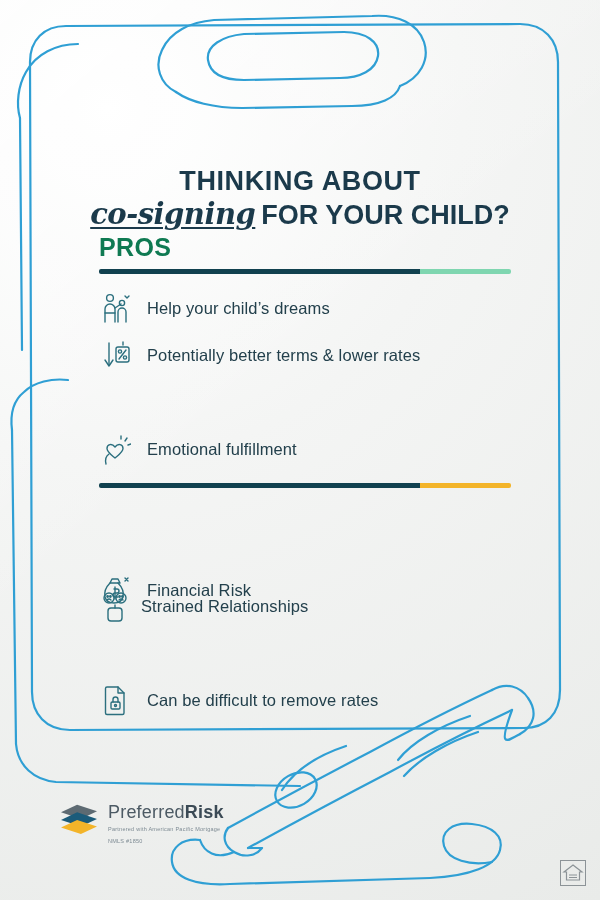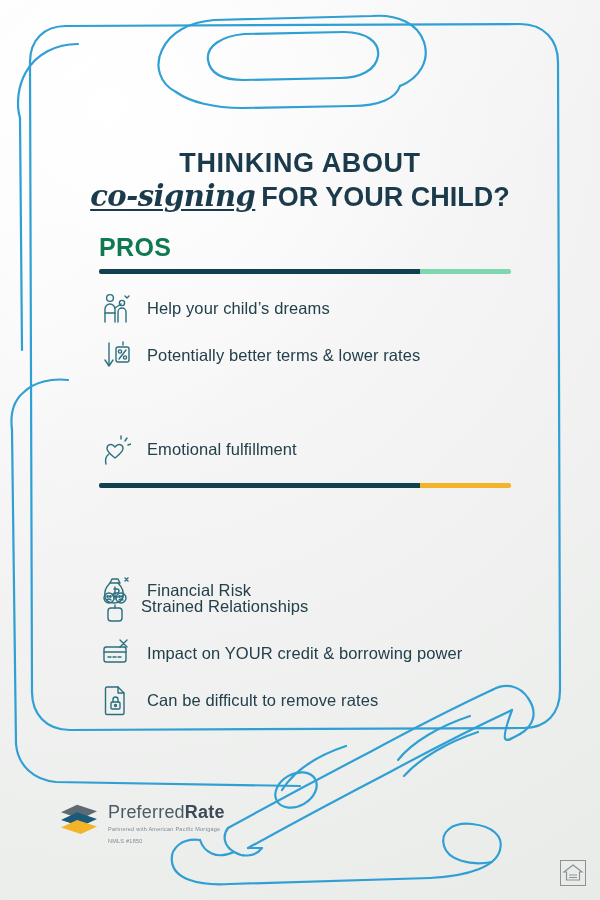--- a/index.html
+++ b/index.html
@@ -39,20 +39,21 @@
     position:absolute;
     left:0;right:0;top:148px;
     text-align:center;
   }
   .heading .line1{
     font-size:27px;
     letter-spacing:0.6px;
     font-weight:bold;
     color:#1b3a4b;
     line-height:1.12;
+    margin-top:18px;
   }
   .heading .line2{
     margin-top:2px;
     font-size:27px;
     font-weight:bold;
     color:#1b3a4b;
     line-height:1.12;
     white-space:nowrap;
   }
   .script{
@@ -266,31 +267,20 @@
           <circle cx="9.4" cy="6.5" r=".7" fill="#2b6f7e"></circle>
           <circle cx="18.6" cy="6.5" r=".7" fill="#2b6f7e"></circle>
           <circle cx="21.4" cy="6.5" r=".7" fill="#2b6f7e"></circle>
           <path d="M10 18 h8 a3 3 0 0 1 3 3 v7 a3 3 0 0 1 -3 3 h-8 a3 3 0 0 1 -3 -3 v-7 a3 3 0 0 1 3 -3 Z"></path>
           <path d="M14 18 v-3"></path>
         </svg>
       </span>
       <span class="txt">Strained Relationships</span>
     </div>
 
-    <div class="row" style="top:635px;">
-      <span class="ico">
-        <svg width="30" height="32" viewBox="0 0 30 32" fill="none" stroke="#2b6f7e" stroke-width="1.4" stroke-linecap="round" stroke-linejoin="round">
-          <rect x="3" y="10" width="22" height="15" rx="2.2"></rect>
-          <path d="M3 15 H25"></path>
-          <path d="M7 20 h3 M12 20 h3 M17 20 h3"></path>
-          <path d="M19 3 l7 7 M26 3 l-7 7"></path>
-        </svg>
-      </span>
-      <span class="txt">Impact on YOUR credit &amp; borrowing power</span>
-    </div>
 
     <div class="row" style="top:682px;">
       <span class="ico">
         <svg width="30" height="32" viewBox="0 0 30 32" fill="none" stroke="#2b6f7e" stroke-width="1.4" stroke-linecap="round" stroke-linejoin="round">
           <path d="M6 3 h11 l6 6 v20 a1.5 1.5 0 0 1 -1.5 1.5 h-15.5 a1.5 1.5 0 0 1 -1.5 -1.5 v-24.5 a1.5 1.5 0 0 1 1.5 -1.5 Z"></path>
           <path d="M17 3 v6 h6"></path>
           <rect x="10" y="18" width="9" height="7" rx="1.2"></rect>
           <path d="M12 18 v-2.5 a2.5 2.5 0 0 1 5 0 V18"></path>
           <circle cx="14.5" cy="21.5" r="1"></circle>
         </svg>
@@ -298,21 +288,21 @@
       <span class="txt">Can be difficult to remove rates</span>
     </div>
 
     <div class="logo">
       <svg class="logo-mark" viewBox="0 0 44 38">
         <path d="M3 13 L20 5 L41 12 L24 20 Z" fill="#5d6a72"></path>
         <path d="M3 21 L20 13 L41 20 L24 28 Z" fill="#1b5b7a"></path>
         <path d="M3 29 L20 21 L41 28 L24 36 Z" fill="#f3b429"></path>
       </svg>
       <div class="logo-text">
-        <div class="logo-name"><span>Preferred</span><b>Rate</b></div>
+        <div class="logo-name"><span>Preferred</span><b>Risk</b></div>
         <div class="logo-sub">Partnered with American Pacific Mortgage</div>
         <div class="logo-sub">NMLS #1850</div>
       </div>
     </div>
 
     <svg class="eho" viewBox="0 0 26 26">
       <rect x="0.5" y="0.5" width="25" height="25" fill="none" stroke="#6d767c"></rect>
       <path d="M13 5 L22 12 H19.5 V20 H6.5 V12 H4 Z" fill="none" stroke="#6d767c" stroke-width="1.2"></path>
       <path d="M9 15 h8 M9 17.5 h8" stroke="#6d767c" stroke-width="1"></path>
     </svg>

